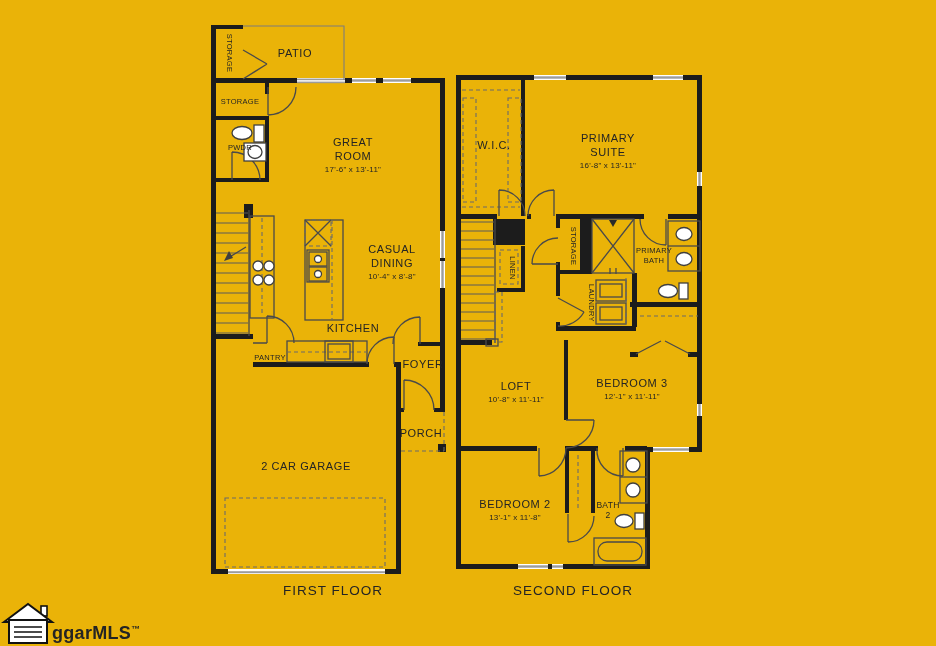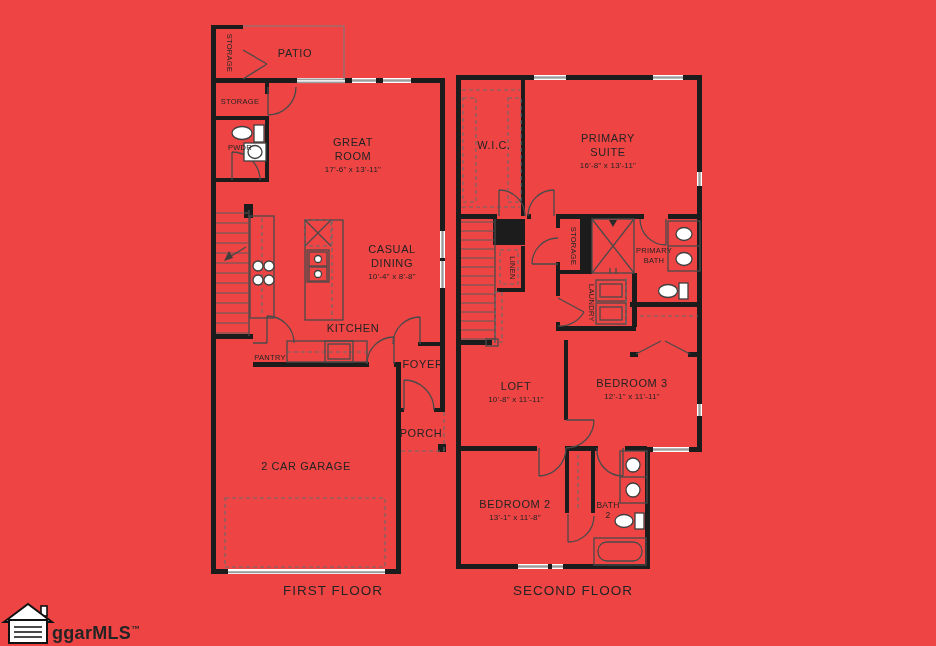--- a/index.html
+++ b/index.html
@@ -1,16 +1,16 @@
 <!DOCTYPE html>
 <html><head>
 <meta charset="utf-8">
 <style>
   html,body{margin:0;padding:0;background:#fff;}
-  #canvas{position:relative;width:936px;height:646px;background:#ef4444;overflow:hidden;
+  #canvas{position:relative;width:936px;height:646px;background:#eab308;overflow:hidden;
           font-family:"Liberation Sans",sans-serif;}
   svg text{font-family:"Liberation Sans",sans-serif;fill:#242424;}
   .wall{fill:#1c1c1c;}
   .win{fill:#9c9c9c;}
   .gap{fill:#ffffff;}
   .thin{stroke:#4a4a4a;stroke-width:1.3;fill:none;}
   .lite{stroke:#7d7d7d;stroke-width:1.1;fill:none;}
   .dash{stroke:#6b6b6b;stroke-width:1.1;fill:none;stroke-dasharray:4 3;}
   .fix{stroke:#3f3f3f;stroke-width:1.3;fill:#ffffff;}
   .tread{stroke:#5a5a5a;stroke-width:1;}

